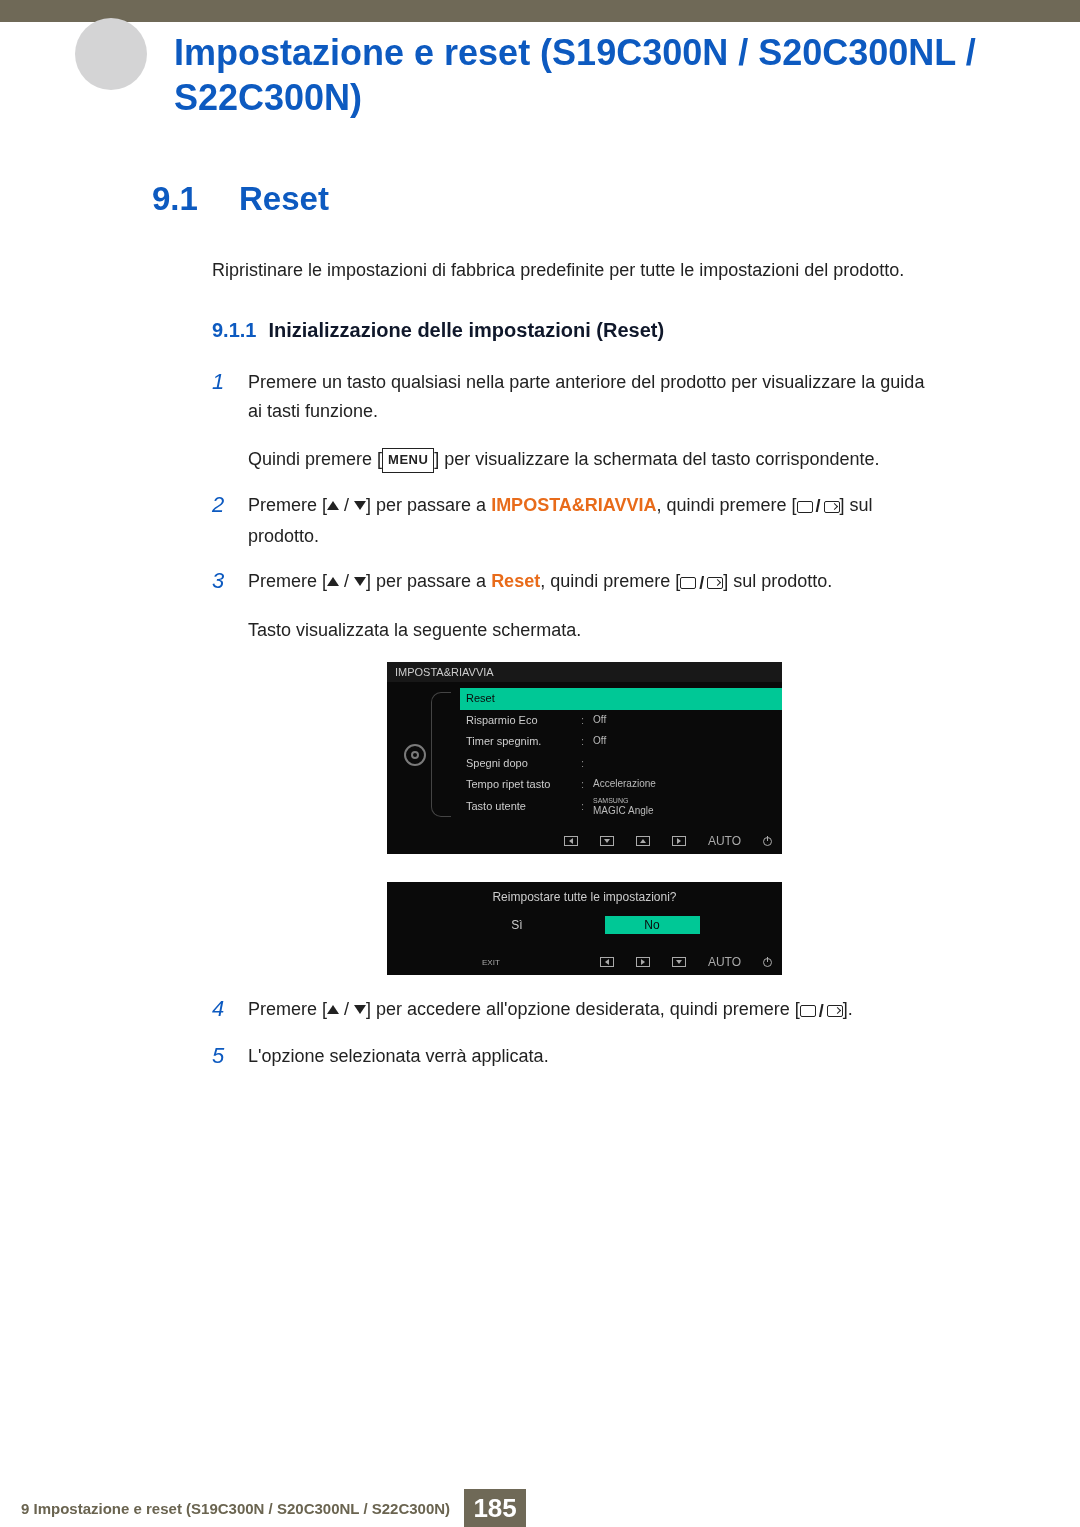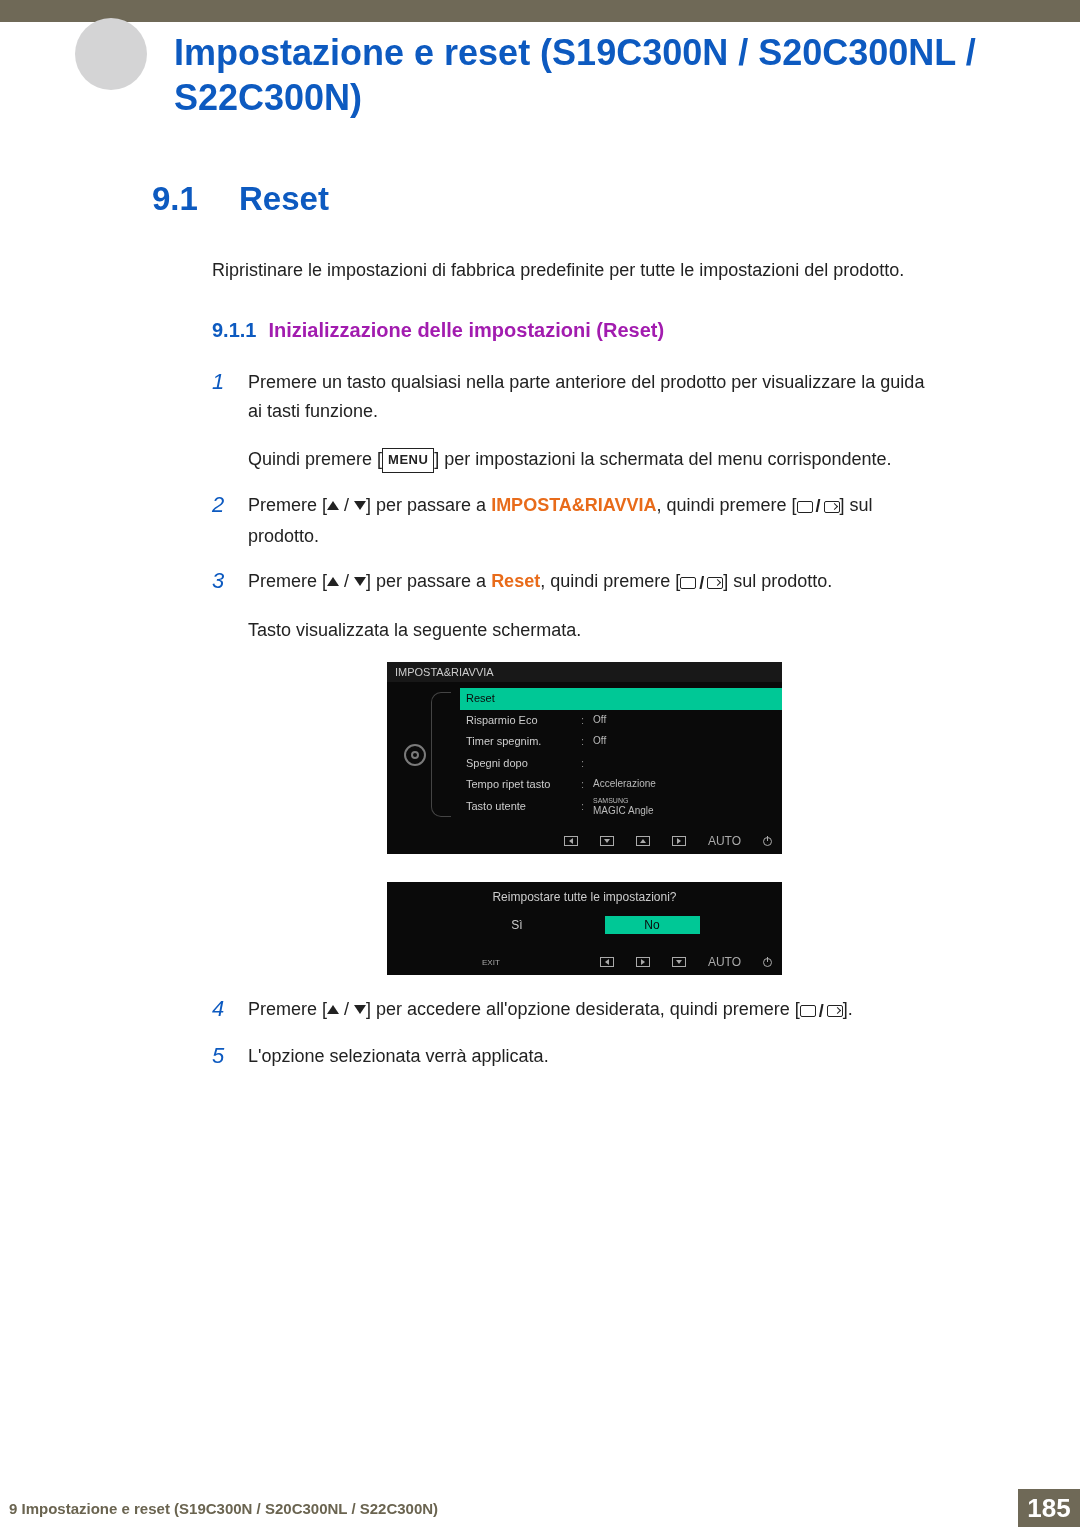--- a/index.html
+++ b/index.html
@@ -73,21 +73,21 @@
     gap: 12px;
     margin-left: 60px;
     margin-bottom: 26px;
   }
   .subsec-num {
     color: #0d5ac0;
     font-size: 20px;
     font-weight: 700;
   }
   .subsec-title {
-    color: #a21caf;
+    color: #0f172a;
     font-size: 20px;
     font-weight: 700;
   }
   .steps {
     margin-left: 60px;
   }
   .step {
     display: flex;
     gap: 18px;
     margin-bottom: 16px;
@@ -304,24 +304,24 @@
   .osd2-nav {
     display: flex;
     justify-content: flex-end;
     gap: 22px;
     padding: 7px 10px 6px 10px;
     align-items: center;
   }
   .exit-lbl { font-size: 8px; color: #aaa; margin-right: auto; margin-left: 85px; }
   .footer-bar {
     position: absolute;
-    bottom: 0; left: 0; right: 0;
+    bottom: 0; left: 12px; right: 0;
     height: 38px;
     display: flex;
-    justify-content: space-between;
+    justify-content: flex-start;
     align-items: stretch;
     padding-left: 9px;
   }
   .footer-text {
     background: #fff;
     color: #6a6450;
     font-weight: 700;
     font-size: 15px;
     display: flex;
     align-items: center;
@@ -366,21 +366,21 @@
     <span class="subsec-title">Inizializzazione delle impostazioni (Reset)</span>
   </div>
 
   <div class="steps">
 
     <div class="step">
       <div class="step-num">1</div>
       <div class="step-body">
         <span>Premere un tasto qualsiasi nella parte anteriore del prodotto per visualizzare la guida ai tasti funzione.</span>
         <span class="extra">
-          <span>Quindi premere [</span><span class="menu-box">MENU</span><span>] per impostazioni la schermata del menu corrispondente.</span>
+          <span>Quindi premere [</span><span class="menu-box">MENU</span><span>] per visualizzare la schermata del tasto corrispondente.</span>
         </span>
       </div>
     </div>
 
     <div class="step">
       <div class="step-num">2</div>
       <div class="step-body">
         <span>Premere [</span><span class="tri-up"></span><span> / </span><span class="tri-down"></span><span>] per passare a </span><span class="orange">IMPOSTA&amp;RIAVVIA</span><span>, quindi premere [</span><span class="enter-icon">
             <span class="box-a"></span>
             <span class="slash">/</span>

